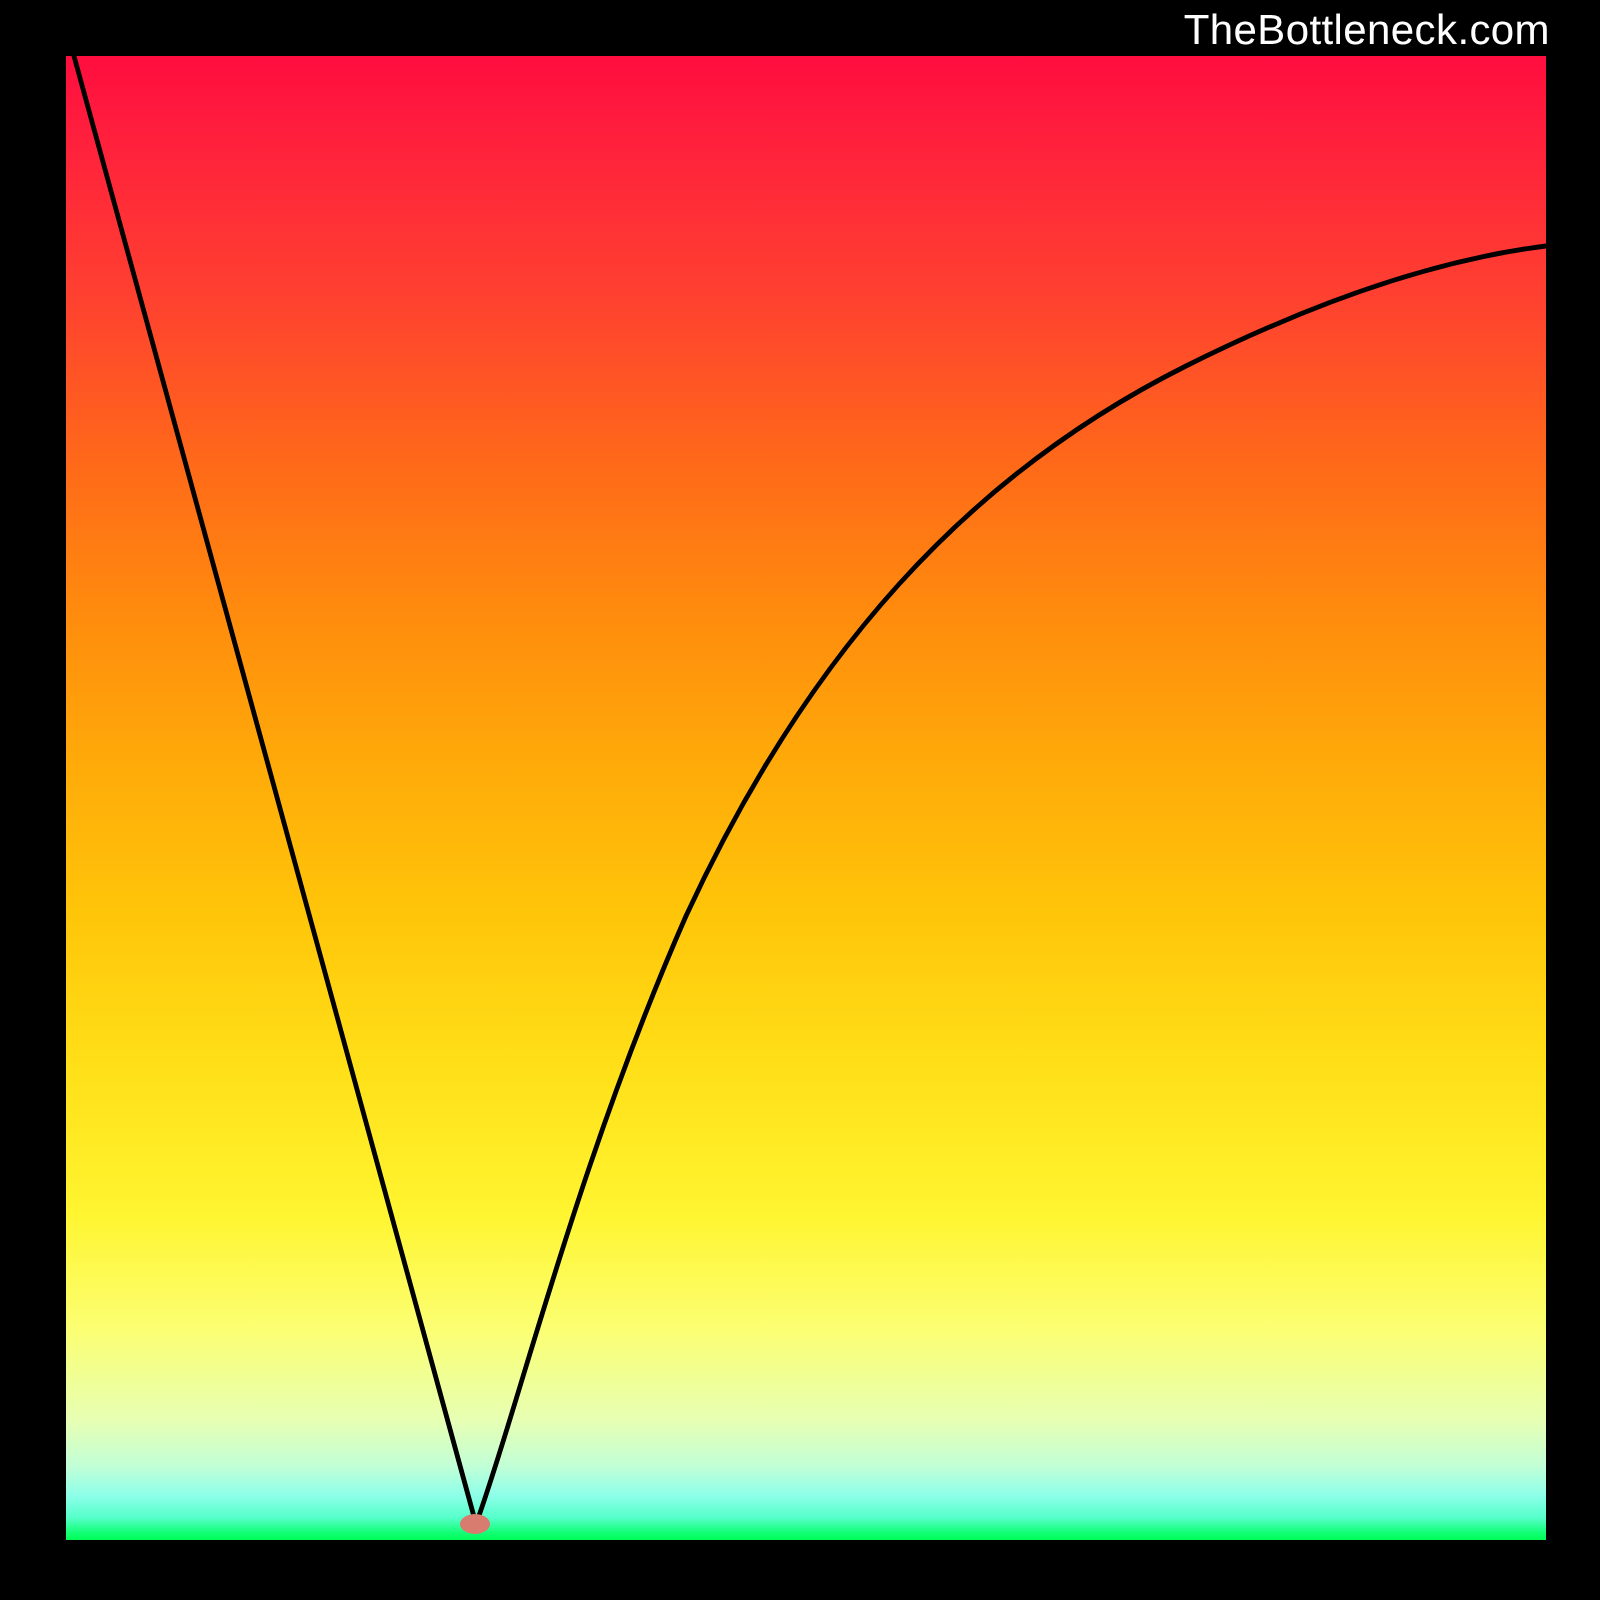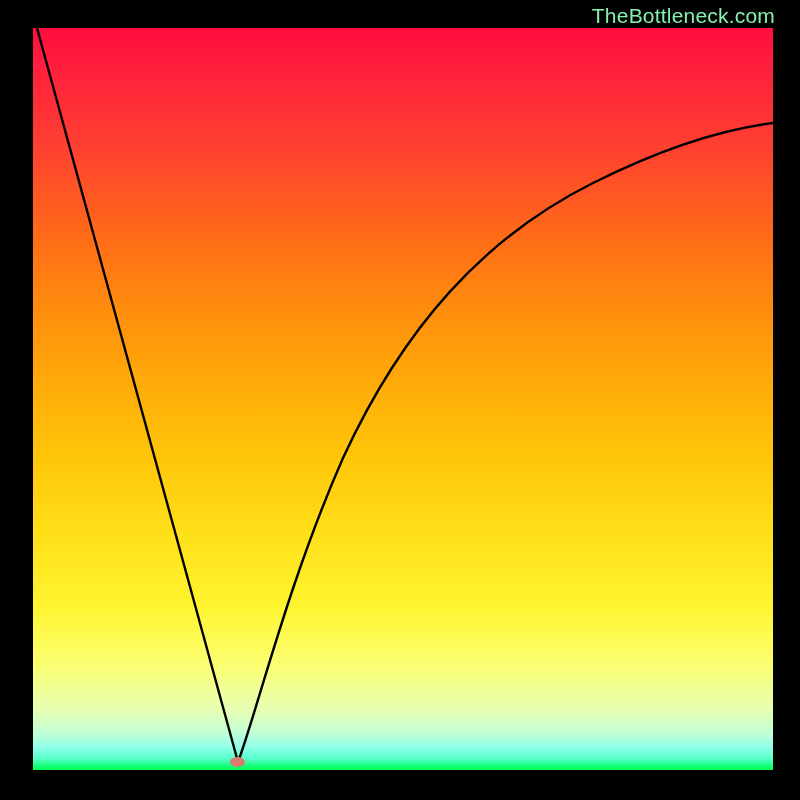--- a/index.html
+++ b/index.html
@@ -66,21 +66,21 @@
     border-radius: 50%;
     background: #d87c6f;
   }
   .watermark {
     position: absolute;
     right: 25px;
     top: 4px;
     font-family: Tahoma, Arial, sans-serif;
     font-size: 21px;
     font-weight: 500;
-    color: #86efac;
+    color: #ffffff;
     letter-spacing: 0.2px;
     text-align: center;
   }
 </style>
 </head>
 <body>
 
 <div class="frame">
   <div class="plot-area">
     <div class="gradient"></div>

